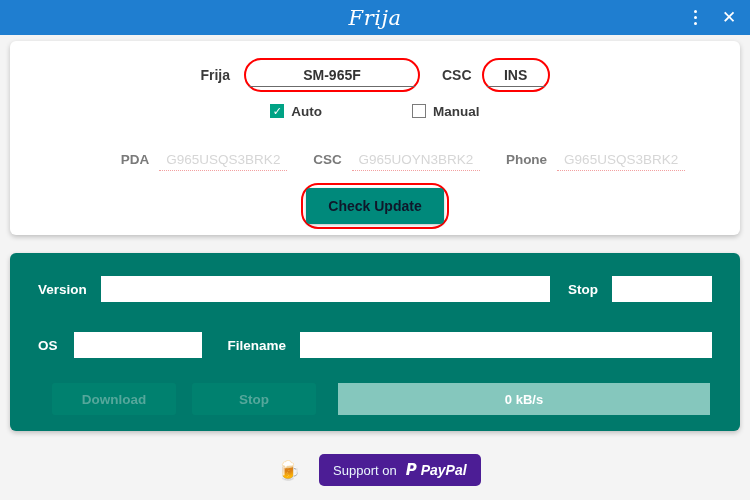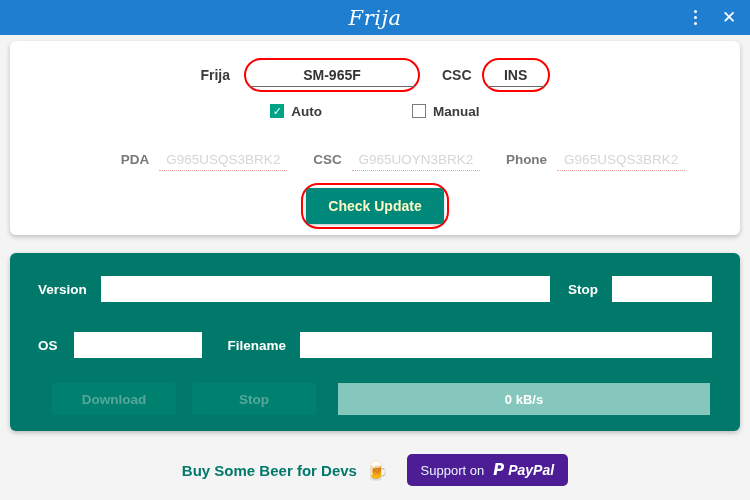--- a/index.html
+++ b/index.html
@@ -210,21 +210,21 @@
   .row-check {
     position: absolute;
     left: 0; top: 142px;
     width: 730px;
     display: flex;
     align-items: center;
     justify-content: center;
   }
   .btn-teal {
     background: #00897b;
-    color: #fef9c3;
+    color: #0f172a;
     border: none;
     border-radius: 4px;
     font-family: "Liberation Sans", sans-serif;
     font-size: 14px;
     font-weight: bold;
     padding: 10px 22px;
     box-shadow: 0 1px 3px rgba(0,0,0,0.25);
     cursor: default;
   }
 
@@ -460,21 +460,20 @@
       <button class="btn-dis">Download</button>
       <button class="btn-dis stop">Stop</button>
       <div class="progress">
         <span>0 kB/s</span>
       </div>
     </div>
 
   </div>
 
   <div class="footer">
-    <span class="beer-text">Buy Some Beer for Devs</span>
     <span class="beer-icon">🍺</span>
     <button class="paypal-btn">
       <span class="pp-support">Support on</span>
       <span class="pp-logo">
         <span class="pp-mark">P</span>
         <span class="pp-word">PayPal</span>
       </span>
     </button>
   </div>
 

